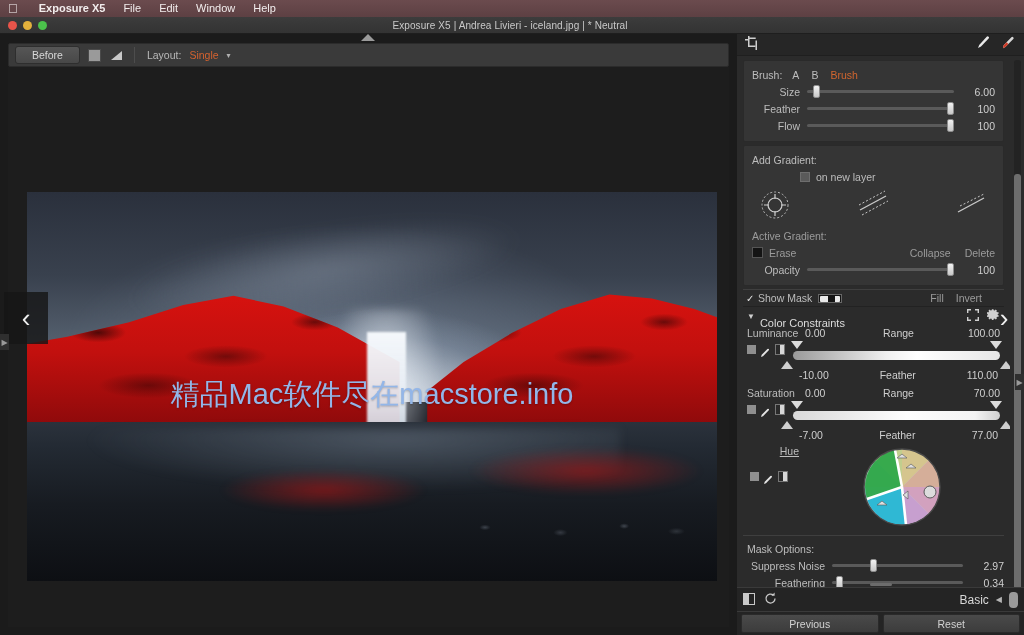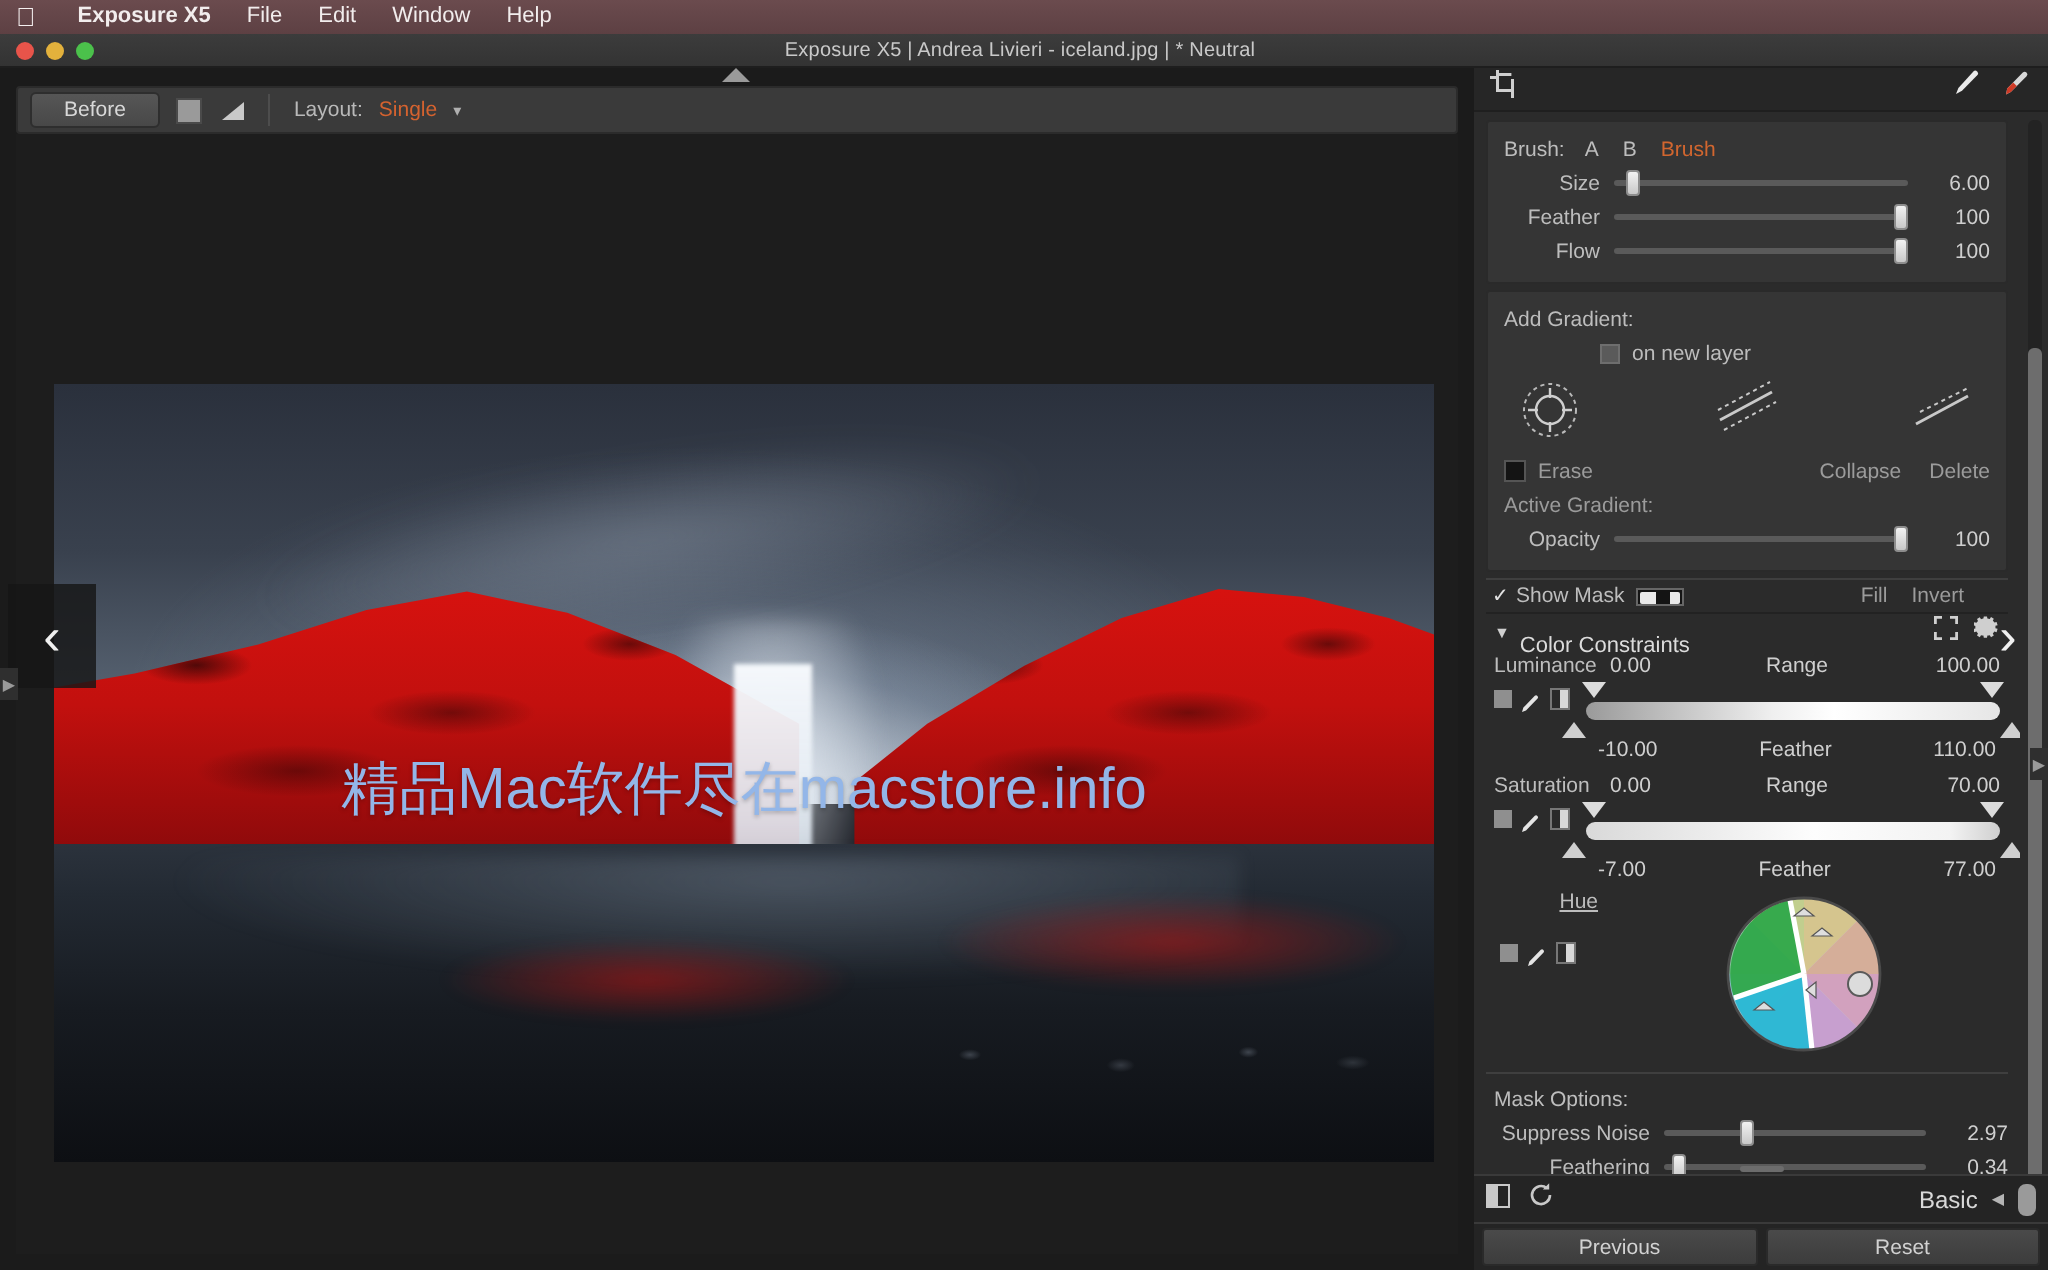--- a/index.html
+++ b/index.html
@@ -401,32 +401,32 @@
                 <path d="M3 17L29 3" stroke="#c9c9c9" stroke-width="1" stroke-dasharray="2 2"></path>
               </svg>
           </span>
           <span class="gi">
             <svg width="36" height="34" viewBox="0 0 36 34">
                 <path d="M5 24L31 10" stroke="#c9c9c9" stroke-width="1.4"></path>
                 <path d="M7 18L31 6" stroke="#c9c9c9" stroke-width="1" stroke-dasharray="2 2"></path>
               </svg>
           </span>
         </div>
+        <div class="row">
+          <span class="lbl-dim">Active Gradient:</span>
+        </div>
         <div class="row" style="justify-content:space-between">
           <span style="display:flex;align-items:center;gap:6px">
             <span class="checkbox-blk"></span>
             <span class="lbl-dim">Erase</span>
           </span>
           <span style="display:flex;align-items:center;gap:14px">
             <span class="lbl-dim">Collapse</span>
             <span class="lbl-dim">Delete</span>
           </span>
-        </div>
-        <div class="row">
-          <span class="lbl-dim">Active Gradient:</span>
         </div>
         <div class="srow">
           <span class="name">Opacity</span>
           <span class="track">
               <span class="knob" style="left:95%"></span>
             </span>
           <span class="val">100</span>
         </div>
       </div>
 

